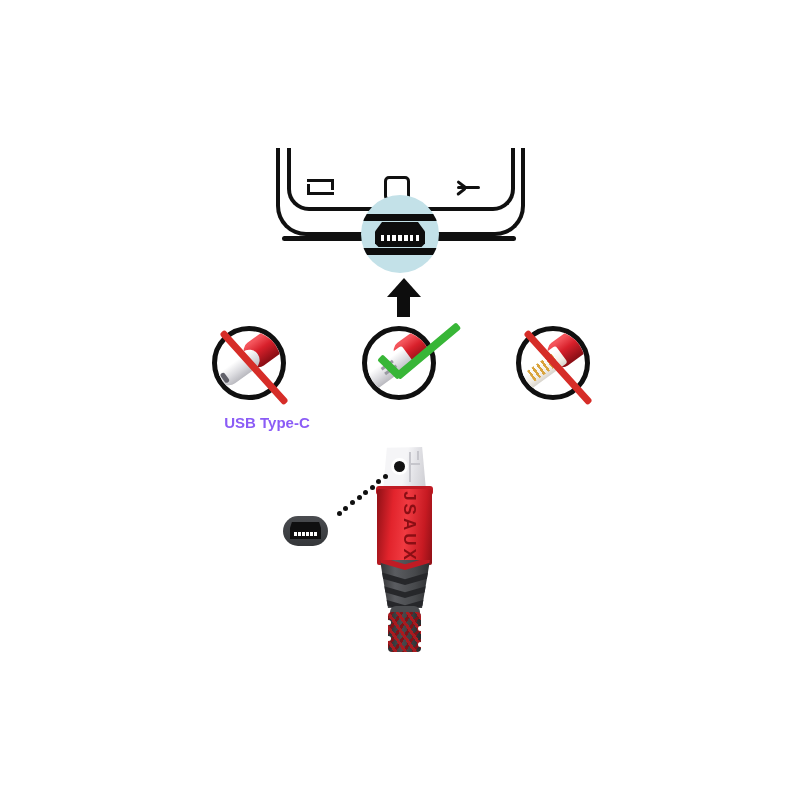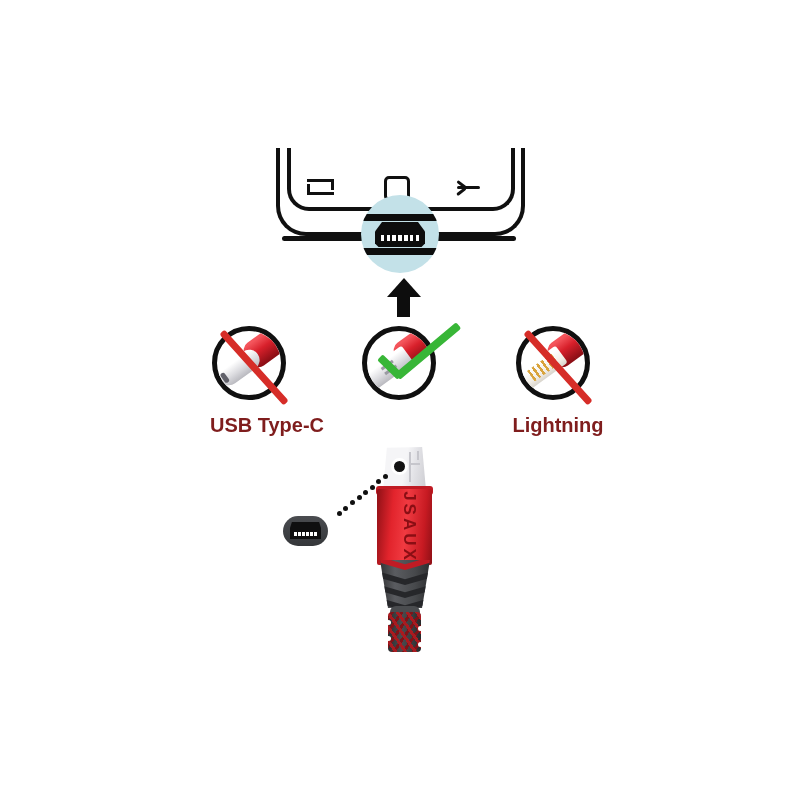--- a/index.html
+++ b/index.html
@@ -59,21 +59,21 @@
   .conn.lightning{background:linear-gradient(180deg,#ffffff 20%,#f2eee6 70%,#d8d4cc 100%);}
   .conn.lightning::after{content:"";position:absolute;left:8px;top:4px;width:30px;height:13px;
     background:repeating-linear-gradient(90deg,#d9a43c 0 2.5px,transparent 2.5px 5.5px);}
   .slash{position:absolute;width:96px;height:7px;background:#d62d28;border-radius:3px;
     left:-11px;top:33px;transform:rotate(48deg);}
   .check-short{position:absolute;width:28px;height:8px;background:#38b637;border-radius:2px;
     left:9px;top:32px;transform:rotate(44deg);}
   .check-long{position:absolute;width:80px;height:8px;background:#38b637;border-radius:2px;
     left:21px;top:16px;transform:rotate(-40deg);}
 
-  .conn-label{top:414px;font-size:20px;font-weight:bold;color:#7f1d1d;transform:translateX(-50%);white-space:nowrap;}
+  .conn-label{top:414px;font-size:15px;font-weight:bold;color:#8b5cf6;transform:translateX(-50%);white-space:nowrap;}
 
   
   .usb-tip{left:383px;top:447px;width:43px;height:43px;
     clip-path:polygon(9% 2%,91% 0,100% 100%,0 100%);
     background:linear-gradient(100deg,#f5f5f7 50%,#e3e3e7 70%,#cdcdd2 100%);}
   .usb-tip .hole{position:absolute;left:8px;top:11px;width:11px;height:11px;border-radius:50%;
     background:#141414;border:3px solid #ffffff;}
   .usb-tip .e1{position:absolute;left:26px;top:5px;width:2px;height:30px;background:#c6c6cc;}
   .usb-tip .e2{position:absolute;left:28px;top:16px;width:9px;height:2px;background:#c6c6cc;}
   .usb-tip .e3{position:absolute;left:34px;top:4px;width:2px;height:9px;background:#c6c6cc;}
@@ -167,21 +167,20 @@
 
   <div class="abs badge" style="left:516px;top:326px;">
     <div class="clip">
       <div class="boot"></div>
       <div class="conn lightning"></div>
     </div>
     <div class="slash"></div>
   </div>
 
   <div class="abs conn-label" style="left:267px;">USB Type-C</div>
-  <div class="abs conn-label" style="left:558px;">Lightning</div>
 
   <div class="abs usb-tip">
     <div class="hole"></div>
     <div class="e1"></div>
     <div class="e2"></div>
     <div class="e3"></div>
   </div>
   <div class="abs red-lip"></div>
   <div class="abs red-body">
     <span class="brand">JSAUX</span>

